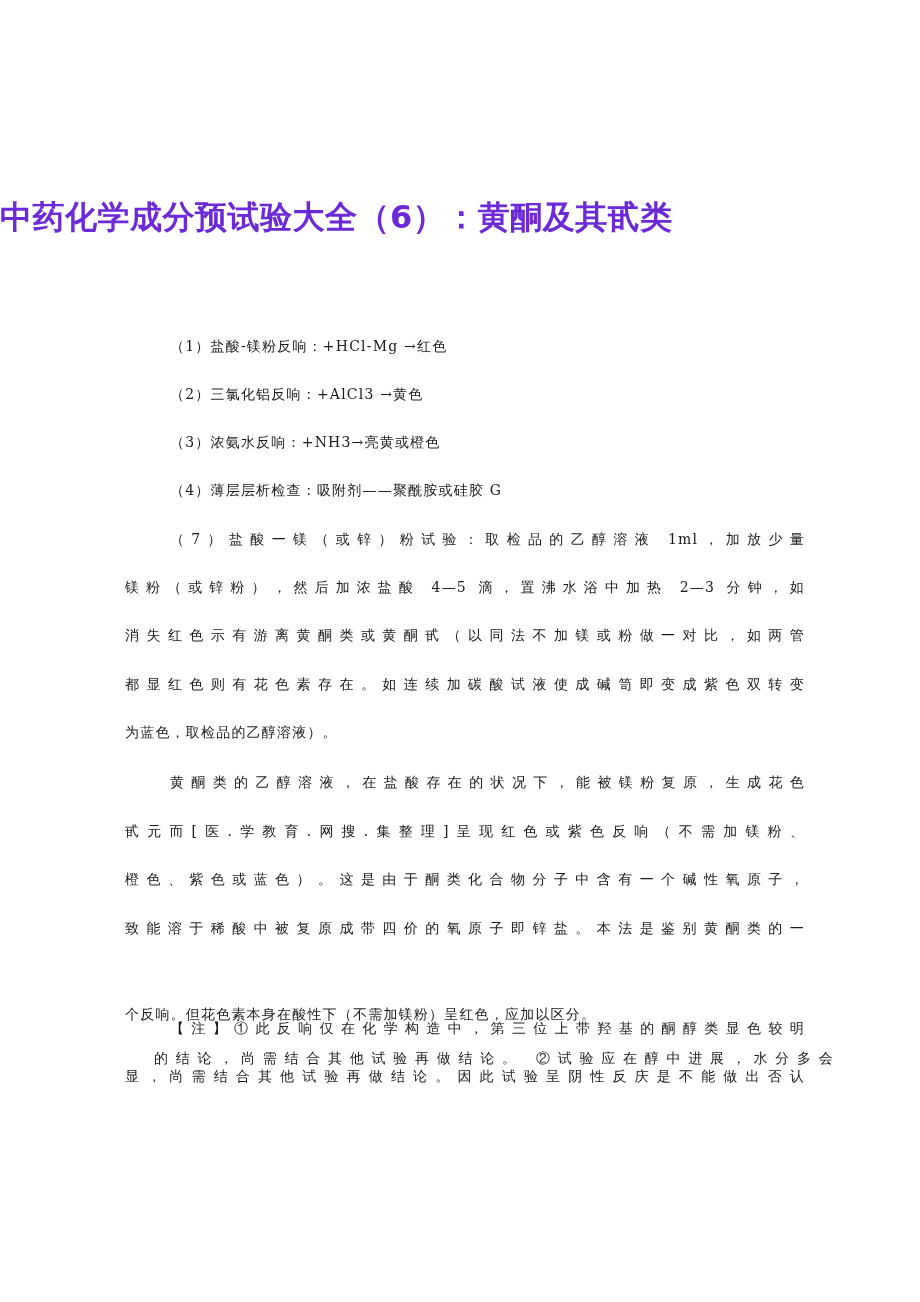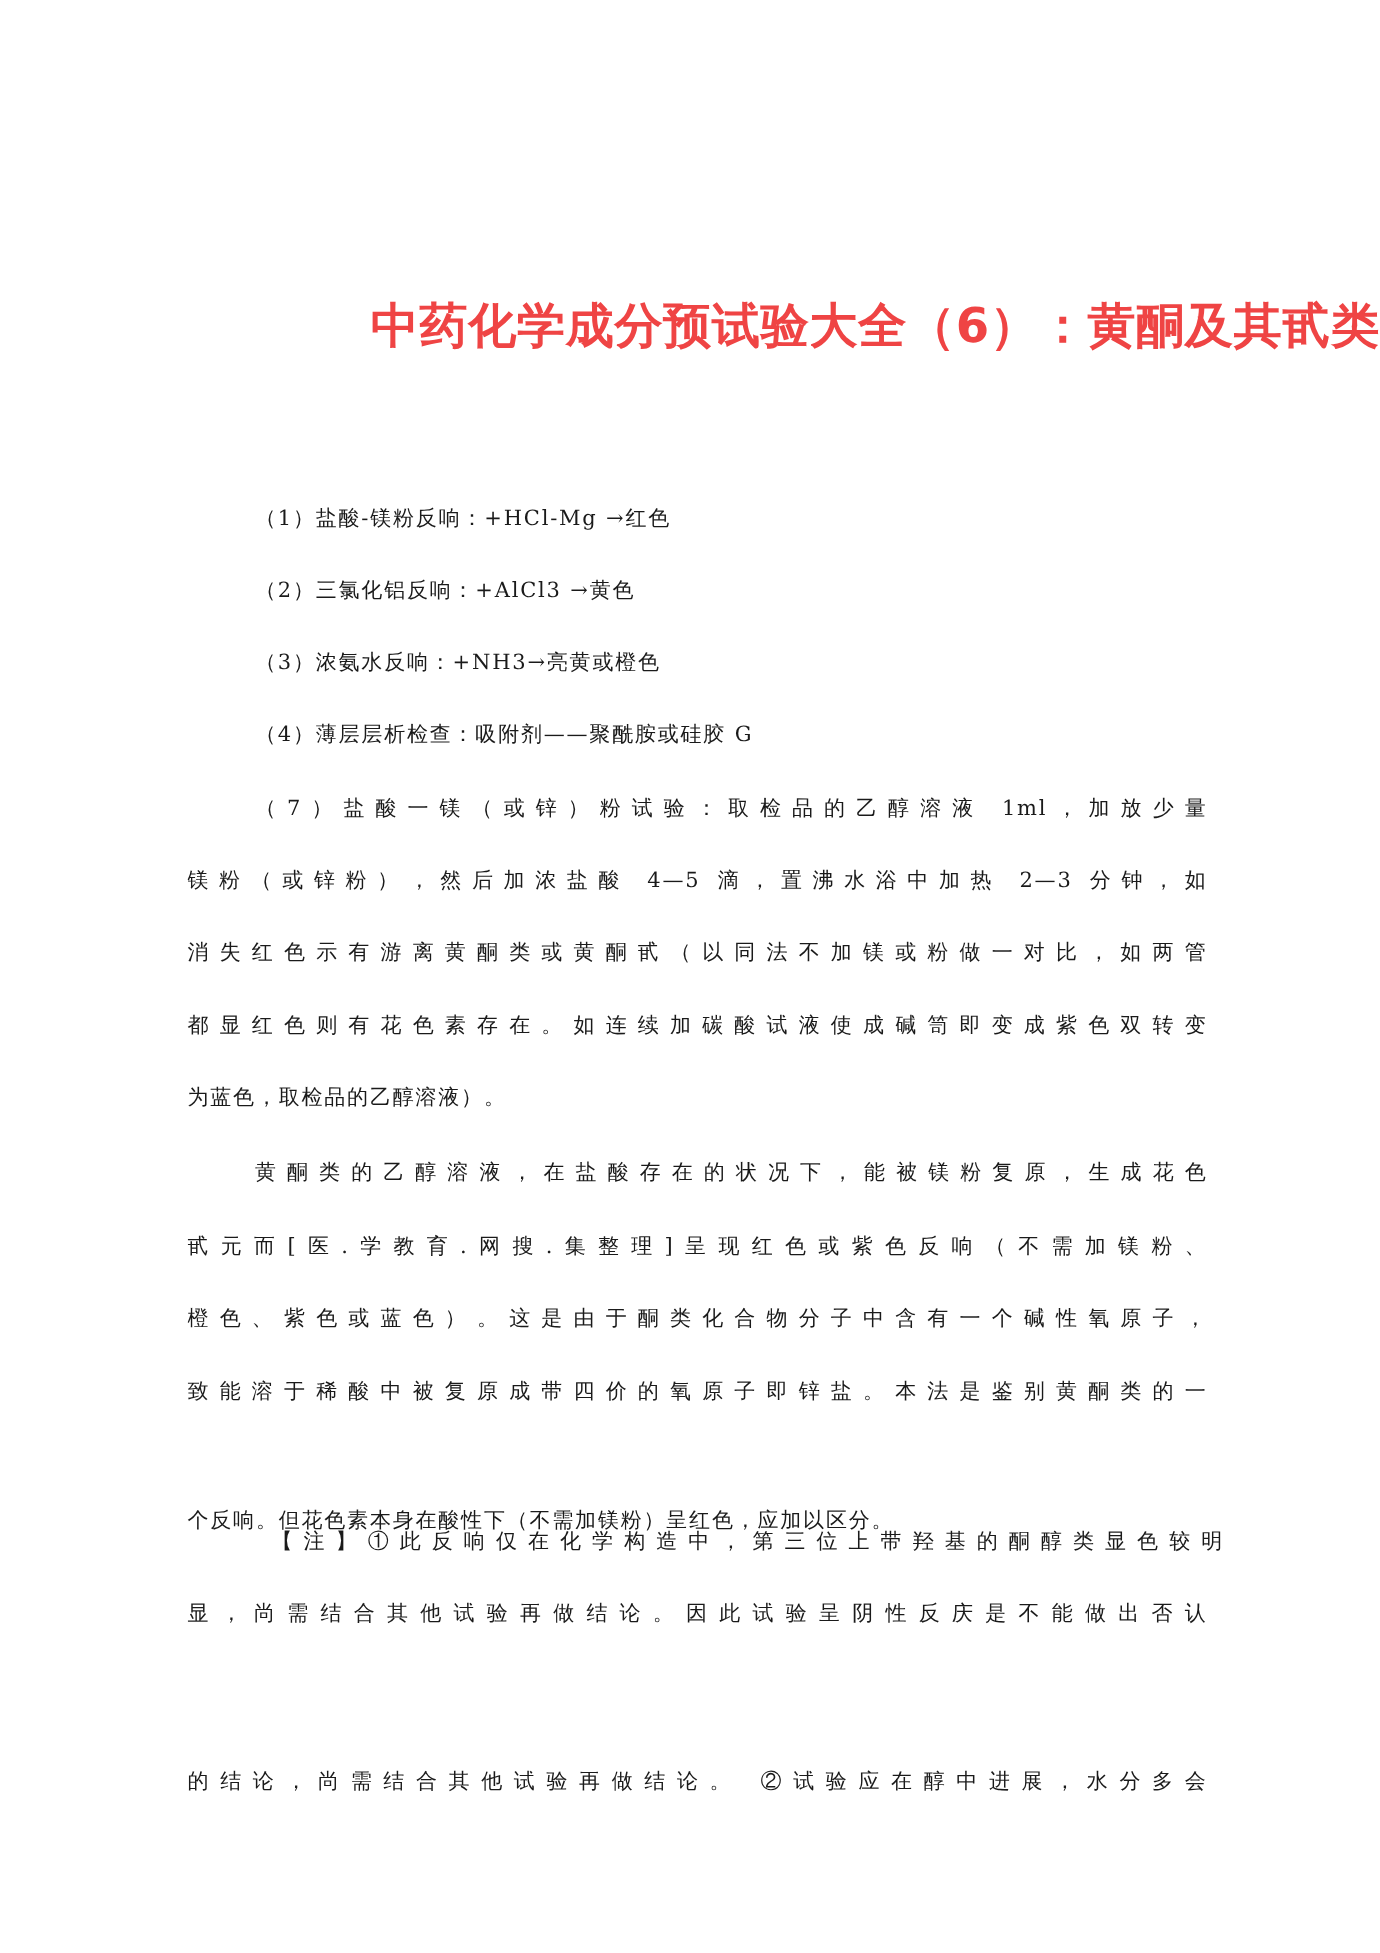--- a/index.html
+++ b/index.html
@@ -1,20 +1,20 @@
 <!DOCTYPE html>
 <html><head>
 <meta charset="utf-8">
 <style>
   html, body { margin:0; padding:0; background:#ffffff; }
   body { width:920px; height:1302px; position:relative; overflow:hidden;
          font-family: "DejaVu Serif", "Liberation Serif", serif; color:#1a1a1a; }
-  .title { position:absolute; left:0; width:920px; top:196px; text-align:right;
+  .title { position:absolute; left:0; width:920px; top:196px; text-align:left;
            font-family: "DejaVu Sans", "Liberation Sans", sans-serif;
-           font-weight:bold; font-size:32px; color:#ef4444; letter-spacing:0.5px; }
+           font-weight:bold; font-size:32px; color:#6d28d9; letter-spacing:0.5px; }
   .line { position:absolute; left:125px; width:680px; font-size:14px; white-space:nowrap;
           letter-spacing:1.2px; line-height:24px; }
   .line.justify { text-align:justify; text-align-last:justify; white-space:normal; height:24px; overflow:hidden; }
   .indent { left:170px; width:635px; }
 </style>
 </head>
 <body>
 
 <div>
   <h1 class="title" style="margin:0;">中药化学成分预试验大全（6）：黄酮及其甙类</h1>
@@ -36,17 +36,17 @@
 
   <div>
     <div class="line justify indent" style="top:770px;">黄酮类的乙醇溶液，在盐酸存在的状况下，能被镁粉复原，生成花色</div>
     <div class="line justify" style="top:819px;">甙元而[医.学教育.网搜.集整理]呈现红色或紫色反响（不需加镁粉、</div>
     <div class="line justify" style="top:867px;">橙色、紫色或蓝色）。这是由于酮类化合物分子中含有一个碱性氧原子，</div>
     <div class="line justify" style="top:916px;">致能溶于稀酸中被复原成带四价的氧原子即锌盐。本法是鉴别黄酮类的一</div>
     <div class="line" style="top:1002px;">个反响。但花色素本身在酸性下（不需加镁粉）呈红色，应加以区分。</div>
   </div>
 
   <div>
-    <div class="line justify indent" style="top:1016px;margin-left:11px;">【注】①此反响仅在化学构造中，第三位上带羟基的酮醇类显色较明</div>
+    <div class="line justify indent" style="top:1016px;">【注】①此反响仅在化学构造中，第三位上带羟基的酮醇类显色较明</div>
     <div class="line justify" style="top:1064px;">显，尚需结合其他试验再做结论。因此试验呈阴性反庆是不能做出否认</div>
-    <div class="line justify" style="top:1176px;">的结论，尚需结合其他试验再做结论。 ②试验应在醇中进展，水分多会</div>
+    <div class="line justify" style="top:1046px;margin-left:29px;">的结论，尚需结合其他试验再做结论。 ②试验应在醇中进展，水分多会</div>
   </div>
 </div>
 
 </body></html>

